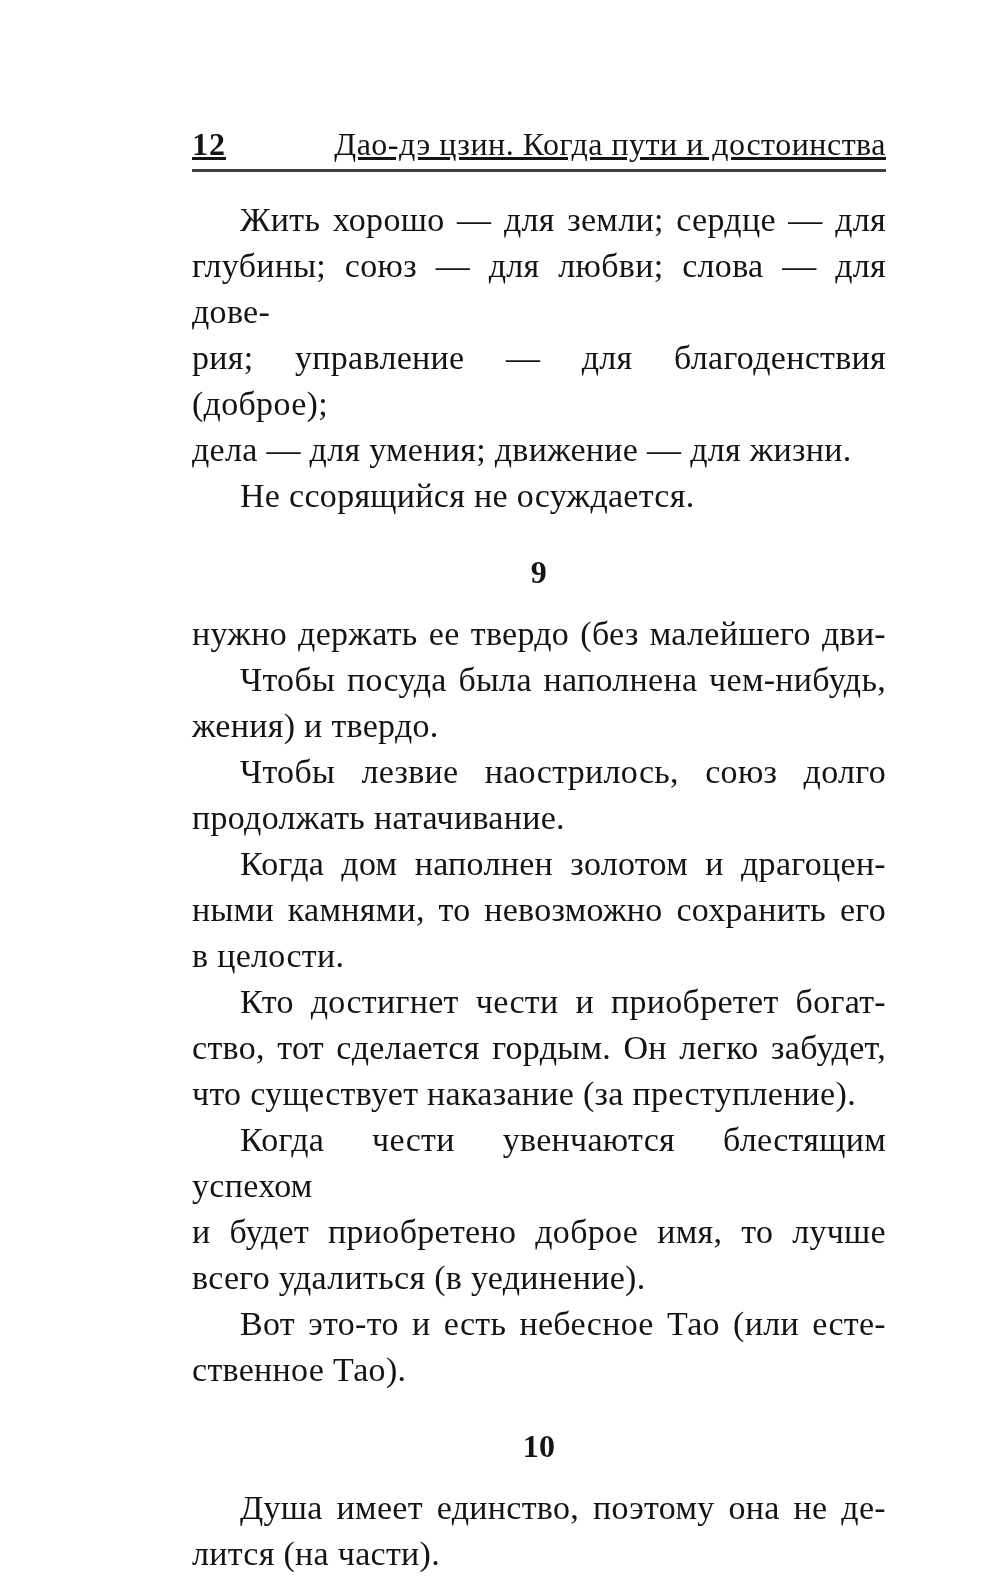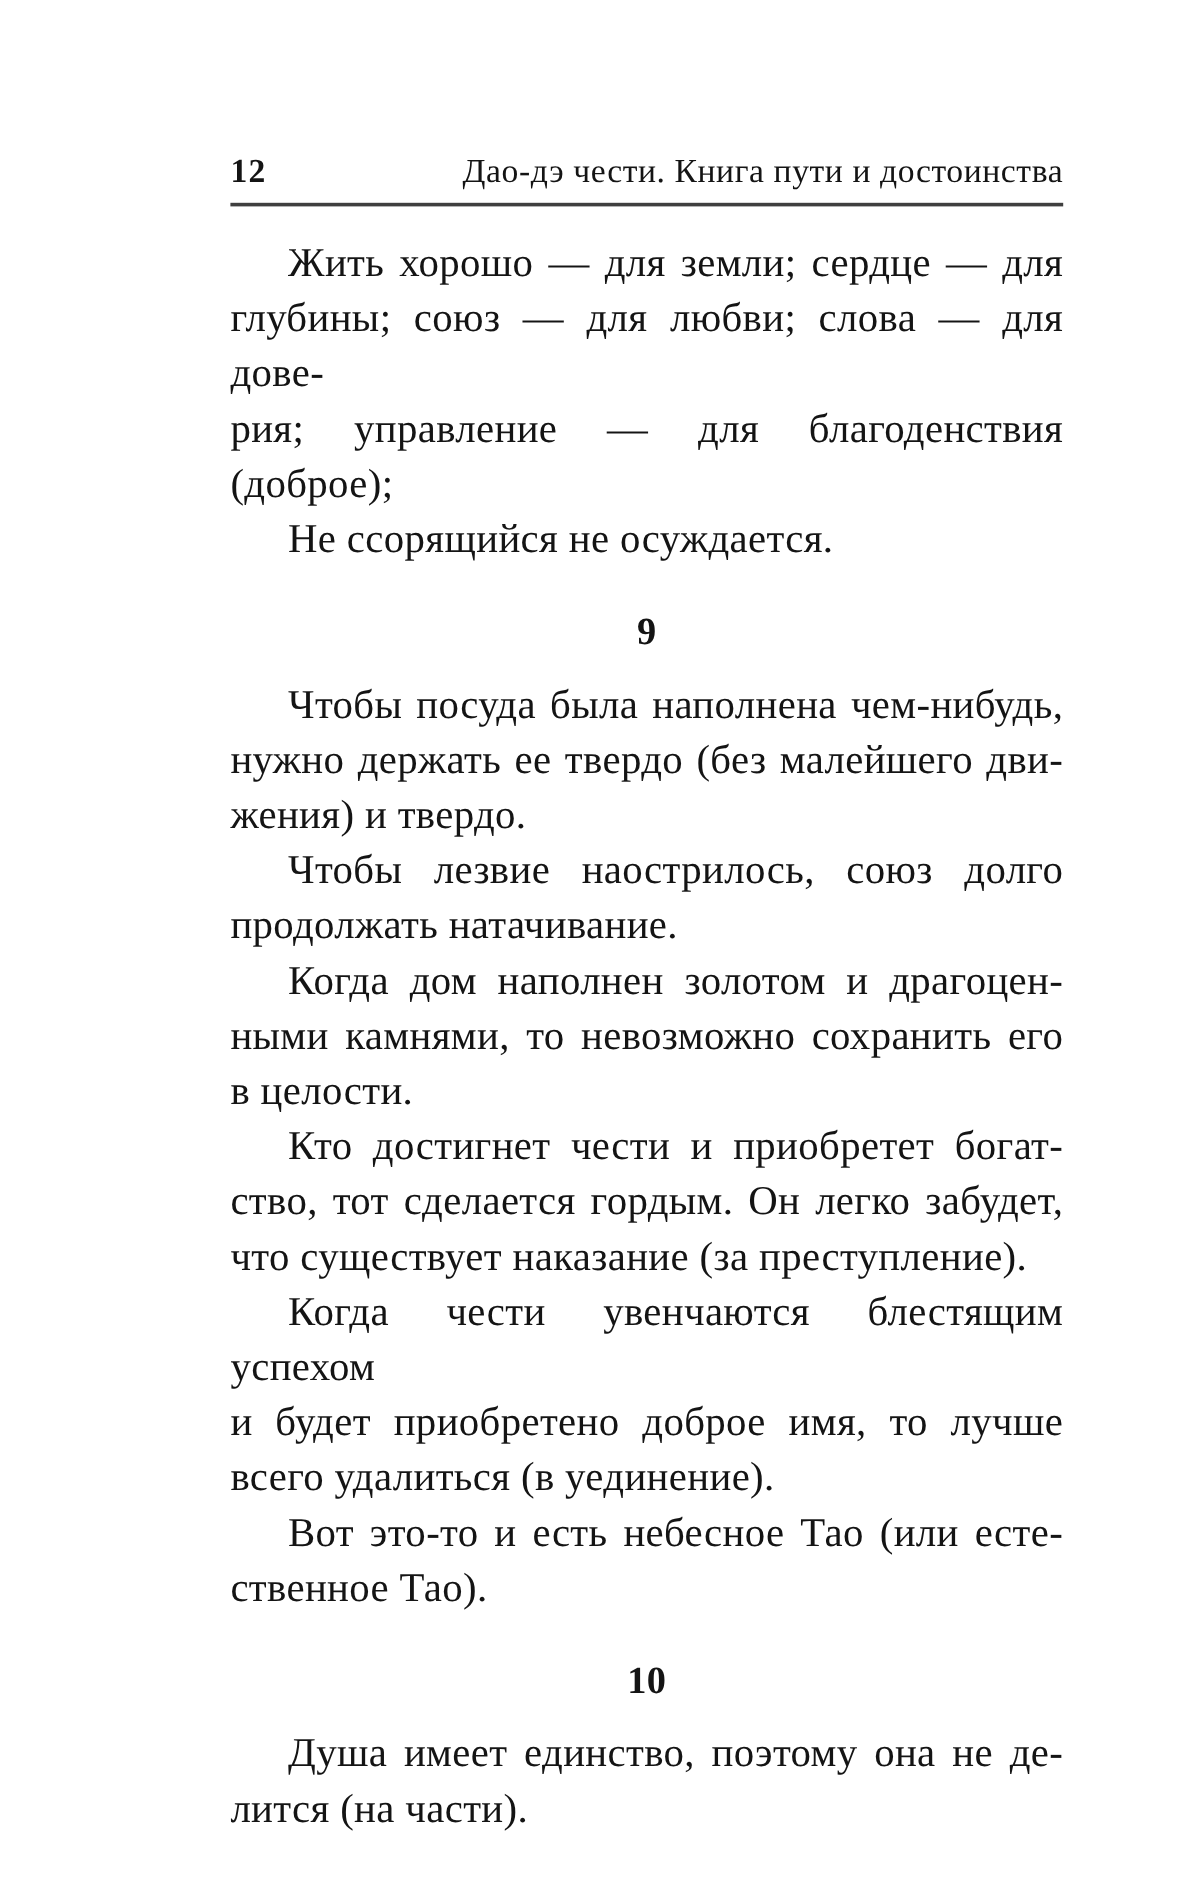--- a/index.html
+++ b/index.html
@@ -15,24 +15,25 @@
   .content {
     position: absolute;
     left: 192px;
     top: 128px;
     width: 694px;
   }
   .running-header {
     display: flex;
     justify-content: space-between;
     align-items: flex-end;
-    font-size: 28px;
+    font-size: 32px;
     line-height: 32px;
     padding-bottom: 9px;
     border-bottom: 3px solid #3f3f3f;
+    text-decoration: underline;
   }
   .page-number { font-weight: bold; letter-spacing: 1px; }
   .running-title { letter-spacing: 0.5px; }
   .body-text {
     padding-top: 25px;
     font-size: 34px;
     line-height: 46px;
     letter-spacing: 0.3px;
   }
   .para { margin: 0; }
@@ -52,40 +53,41 @@
   }
 </style>
 </head>
 <body>
 
 <div class="page">
   <div class="content">
 
     <div class="running-header">
       <span class="page-number">12</span>
-      <span class="running-title">Дао-дэ чести. Книга пути и достоинства</span>
+      <span class="running-title">Дао-дэ цзин. Когда пути и достоинства</span>
     </div>
 
     <div class="body-text">
 
       <div class="para">
         <div class="line first">Жить хорошо — для земли; сердце — для</div>
         <div class="line">глубины; союз — для любви; слова — для дове-</div>
         <div class="line">рия; управление — для благоденствия (доброе);</div>
+        <div class="line last">дела — для умения; движение — для жизни.</div>
       </div>
 
       <div class="para">
         <div class="line first last">Не ссорящийся не осуждается.</div>
       </div>
 
       <div class="chapter">9</div>
 
       <div class="para">
+        <div class="line">нужно держать ее твердо (без малейшего дви-</div>
         <div class="line first">Чтобы посуда была наполнена чем-нибудь,</div>
-        <div class="line">нужно держать ее твердо (без малейшего дви-</div>
         <div class="line last">жения) и твердо.</div>
       </div>
 
       <div class="para">
         <div class="line first">Чтобы лезвие наострилось, союз долго</div>
         <div class="line last">продолжать натачивание.</div>
       </div>
 
       <div class="para">
         <div class="line first">Когда дом наполнен золотом и драгоцен-</div>

